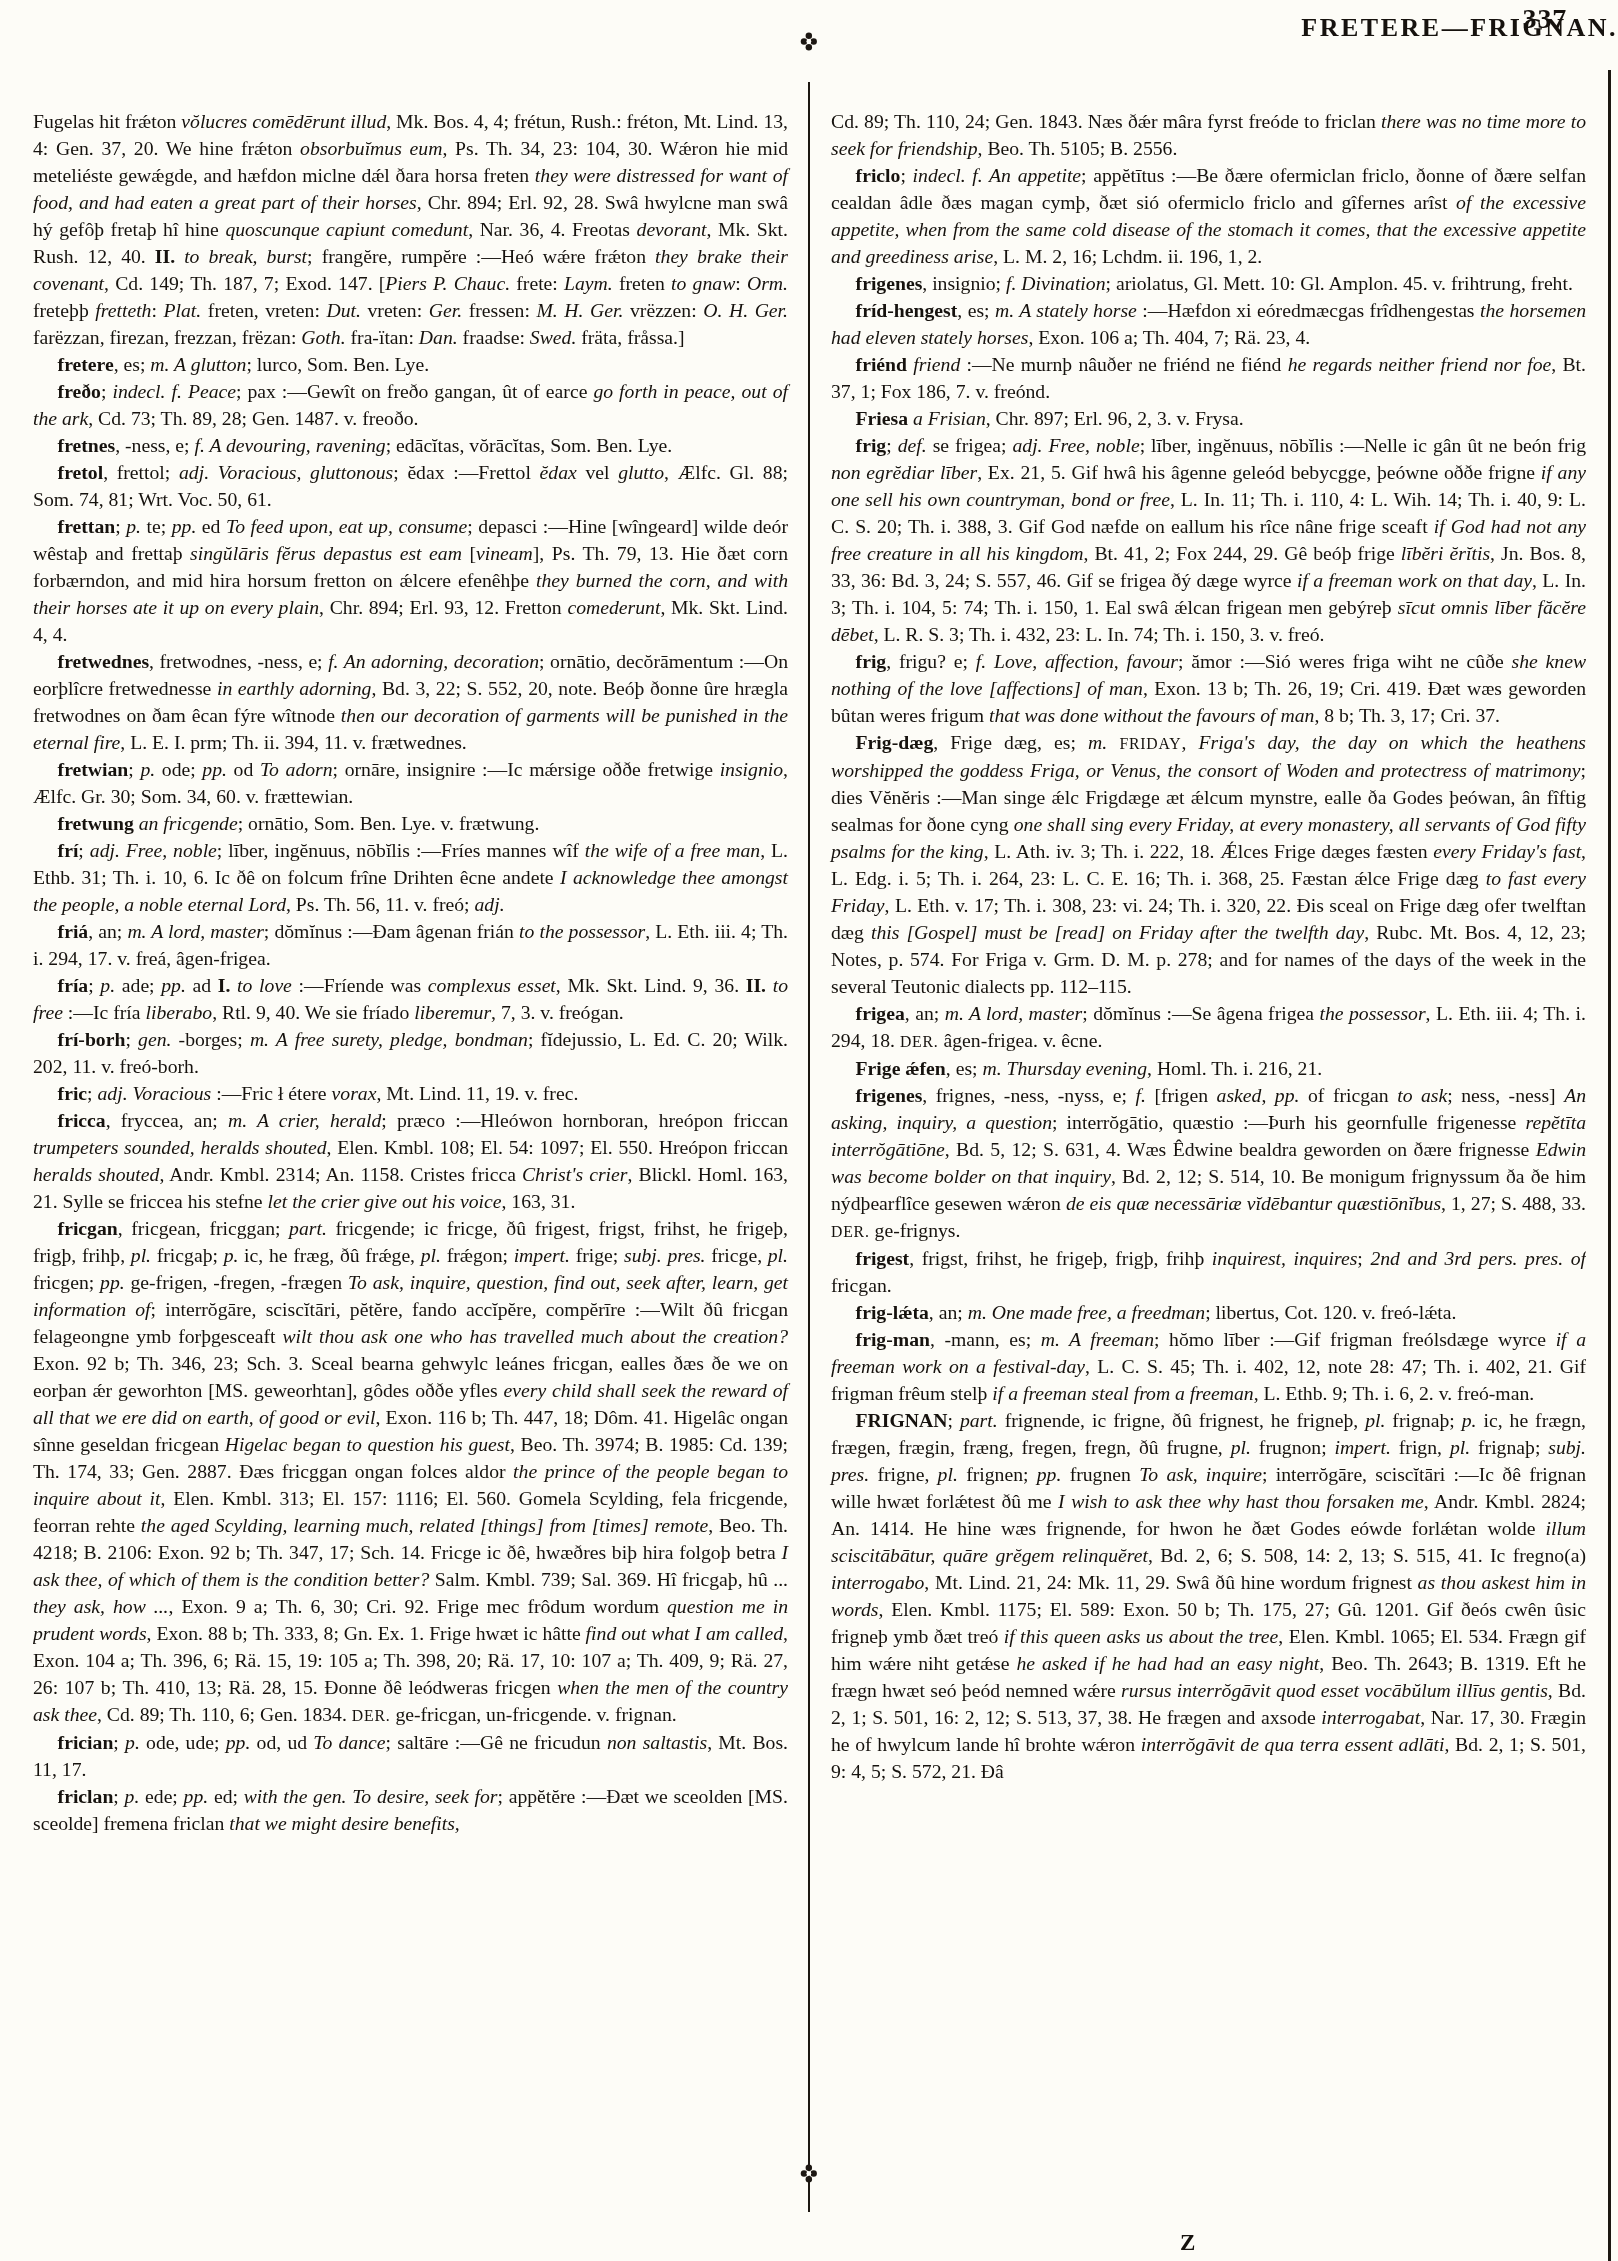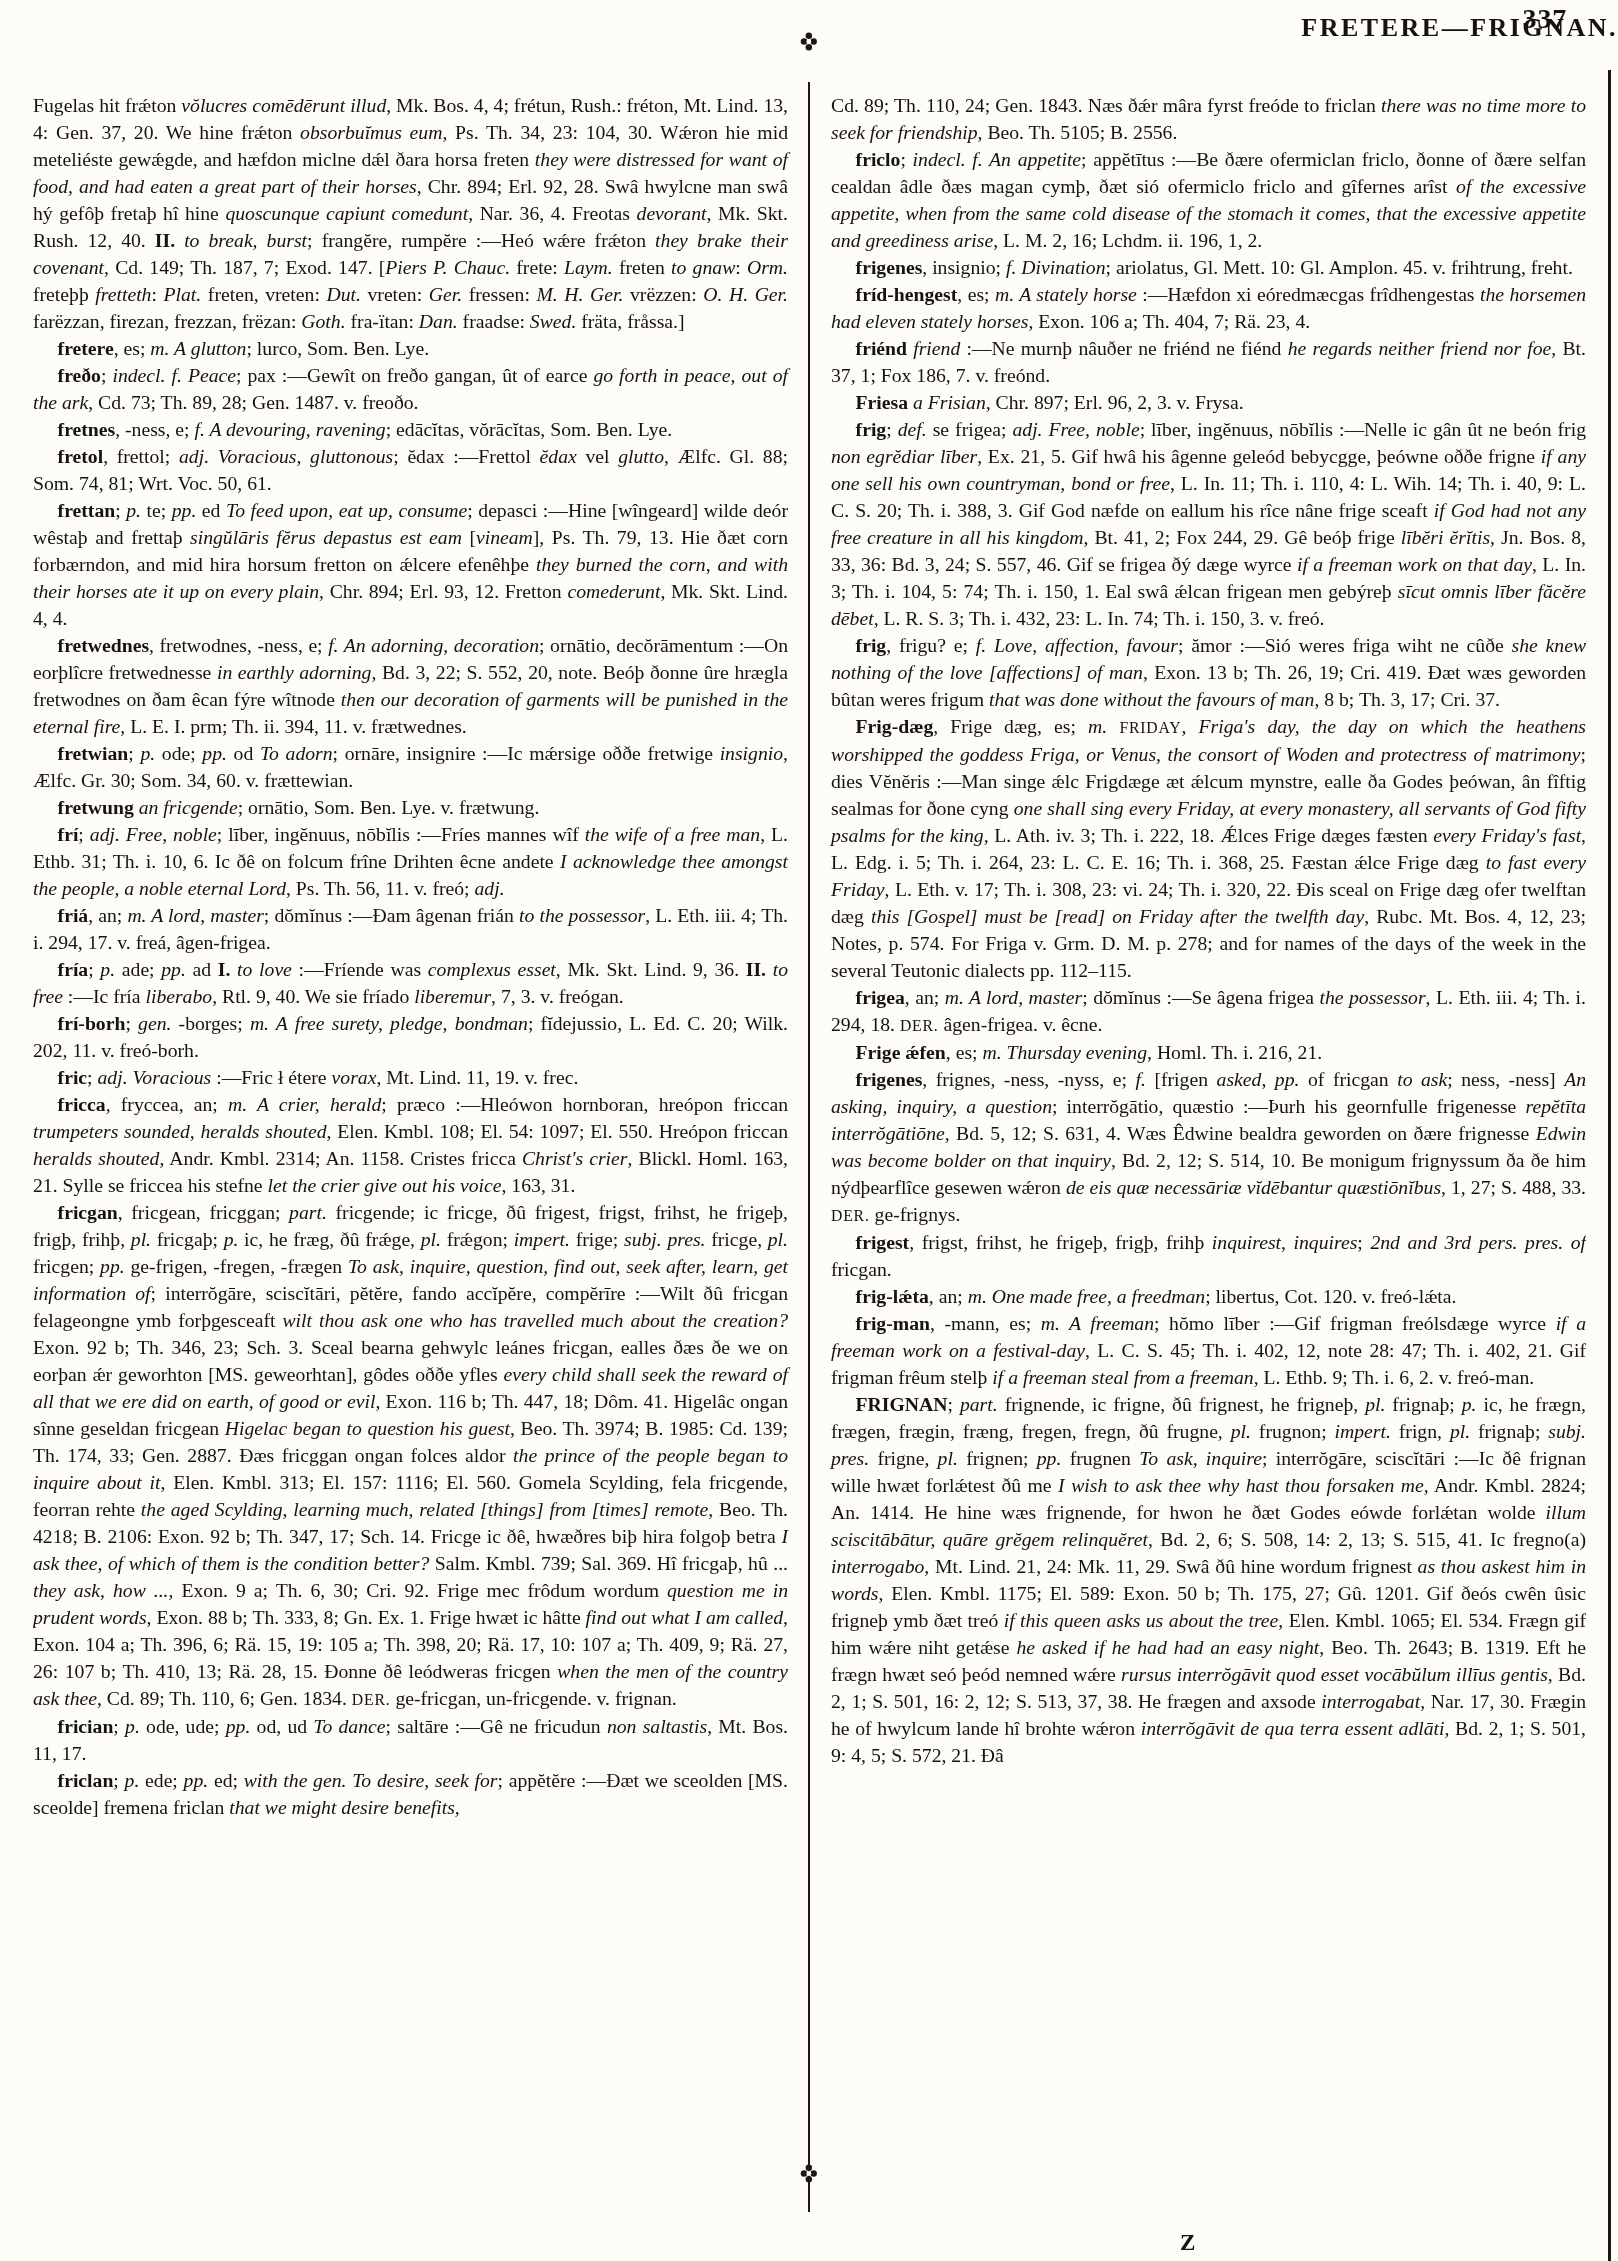--- a/index.html
+++ b/index.html
@@ -4,21 +4,21 @@
 <style>
   html,body{margin:0;padding:0;background:#e8e6df;}
   .page{position:relative;width:1618px;height:2261px;background:#fdfcf7;color:#16120e;
         font-family:"Liberation Serif","DejaVu Serif",serif;overflow:hidden;}
   .running-head{position:absolute;top:13px;left:0;width:100%;text-align:right;
         font-size:26px;font-weight:700;letter-spacing:2.5px;}
   .page-number{position:absolute;top:3px;right:51px;font-size:28px;font-weight:700;letter-spacing:0.8px;}
   .columns{position:absolute;top:92px;left:33px;width:1553px;height:2130px;display:flex;gap:43px;overflow:hidden;}
   .col{flex:1;text-align:justify;font-size:19.7px;line-height:27px;}
   .col p{margin:0;padding:0;text-indent:24.6px;}
-  .col p.no-indent{text-indent:0;}
+  .col p.no-indent{text-indent:0;margin-top:16px;}
   .run-b{font-weight:700;}
   .run-i{font-style:italic;}
   .run-sc{font-size:0.8em;letter-spacing:0.8px;margin-top:19px;}
   .divider{position:absolute;left:808px;top:82px;height:2130px;width:1.6px;background:#1c1712;}
   .scan-edge{position:absolute;right:6.6px;top:70px;bottom:0;width:3.3px;background:#1c1712;}
   .printer-mark{position:absolute;left:799px;width:19.7px;height:21px;}
   .printer-mark.top{top:31px;}
   .printer-mark.bottom{top:2163px;}
   .signature-mark{position:absolute;bottom:4.9px;left:1180px;font-size:23px;font-weight:600;}
 </style>

